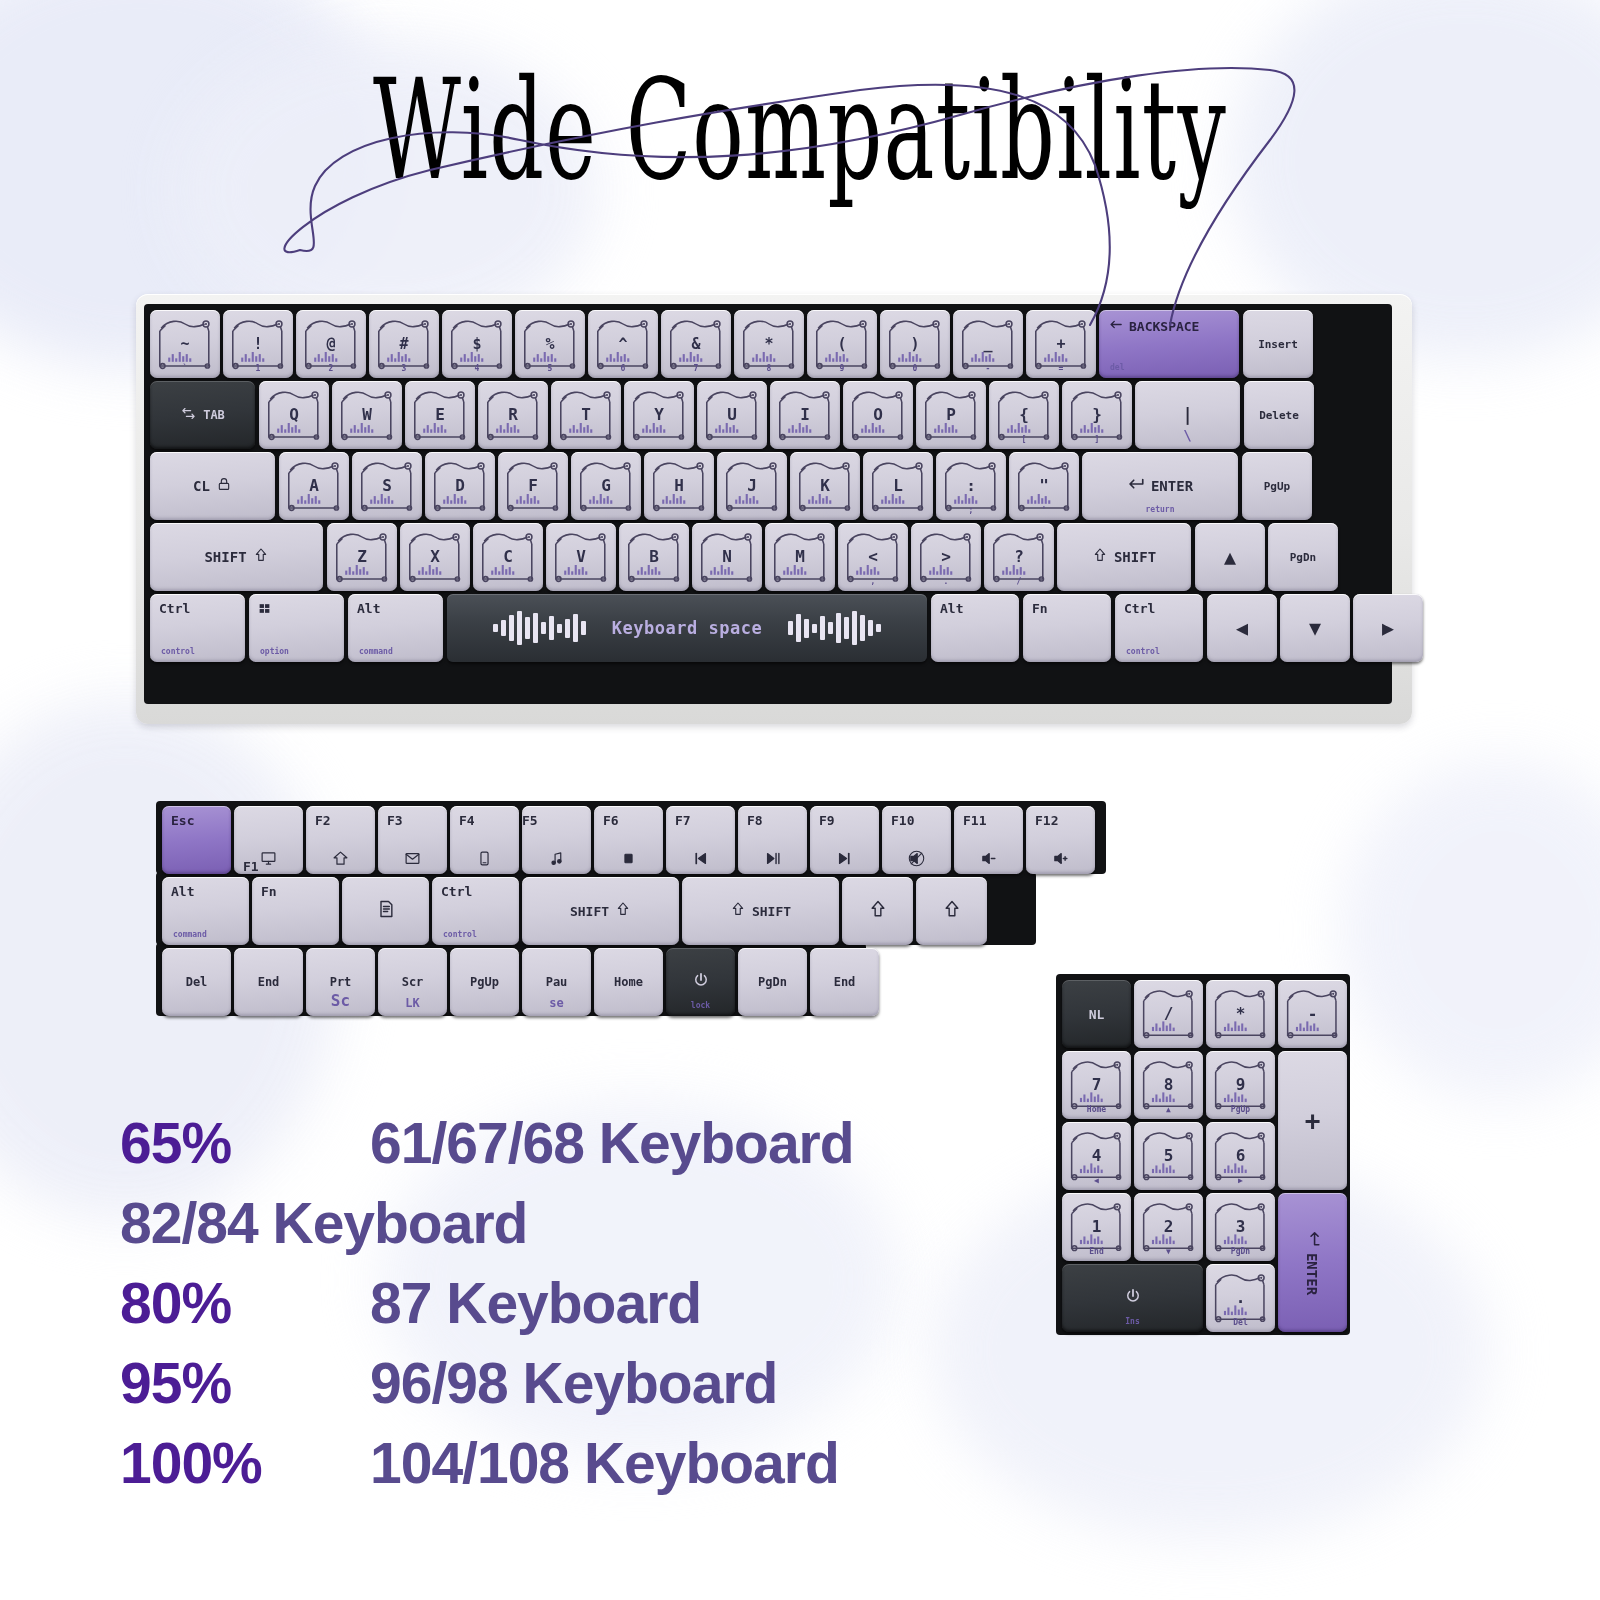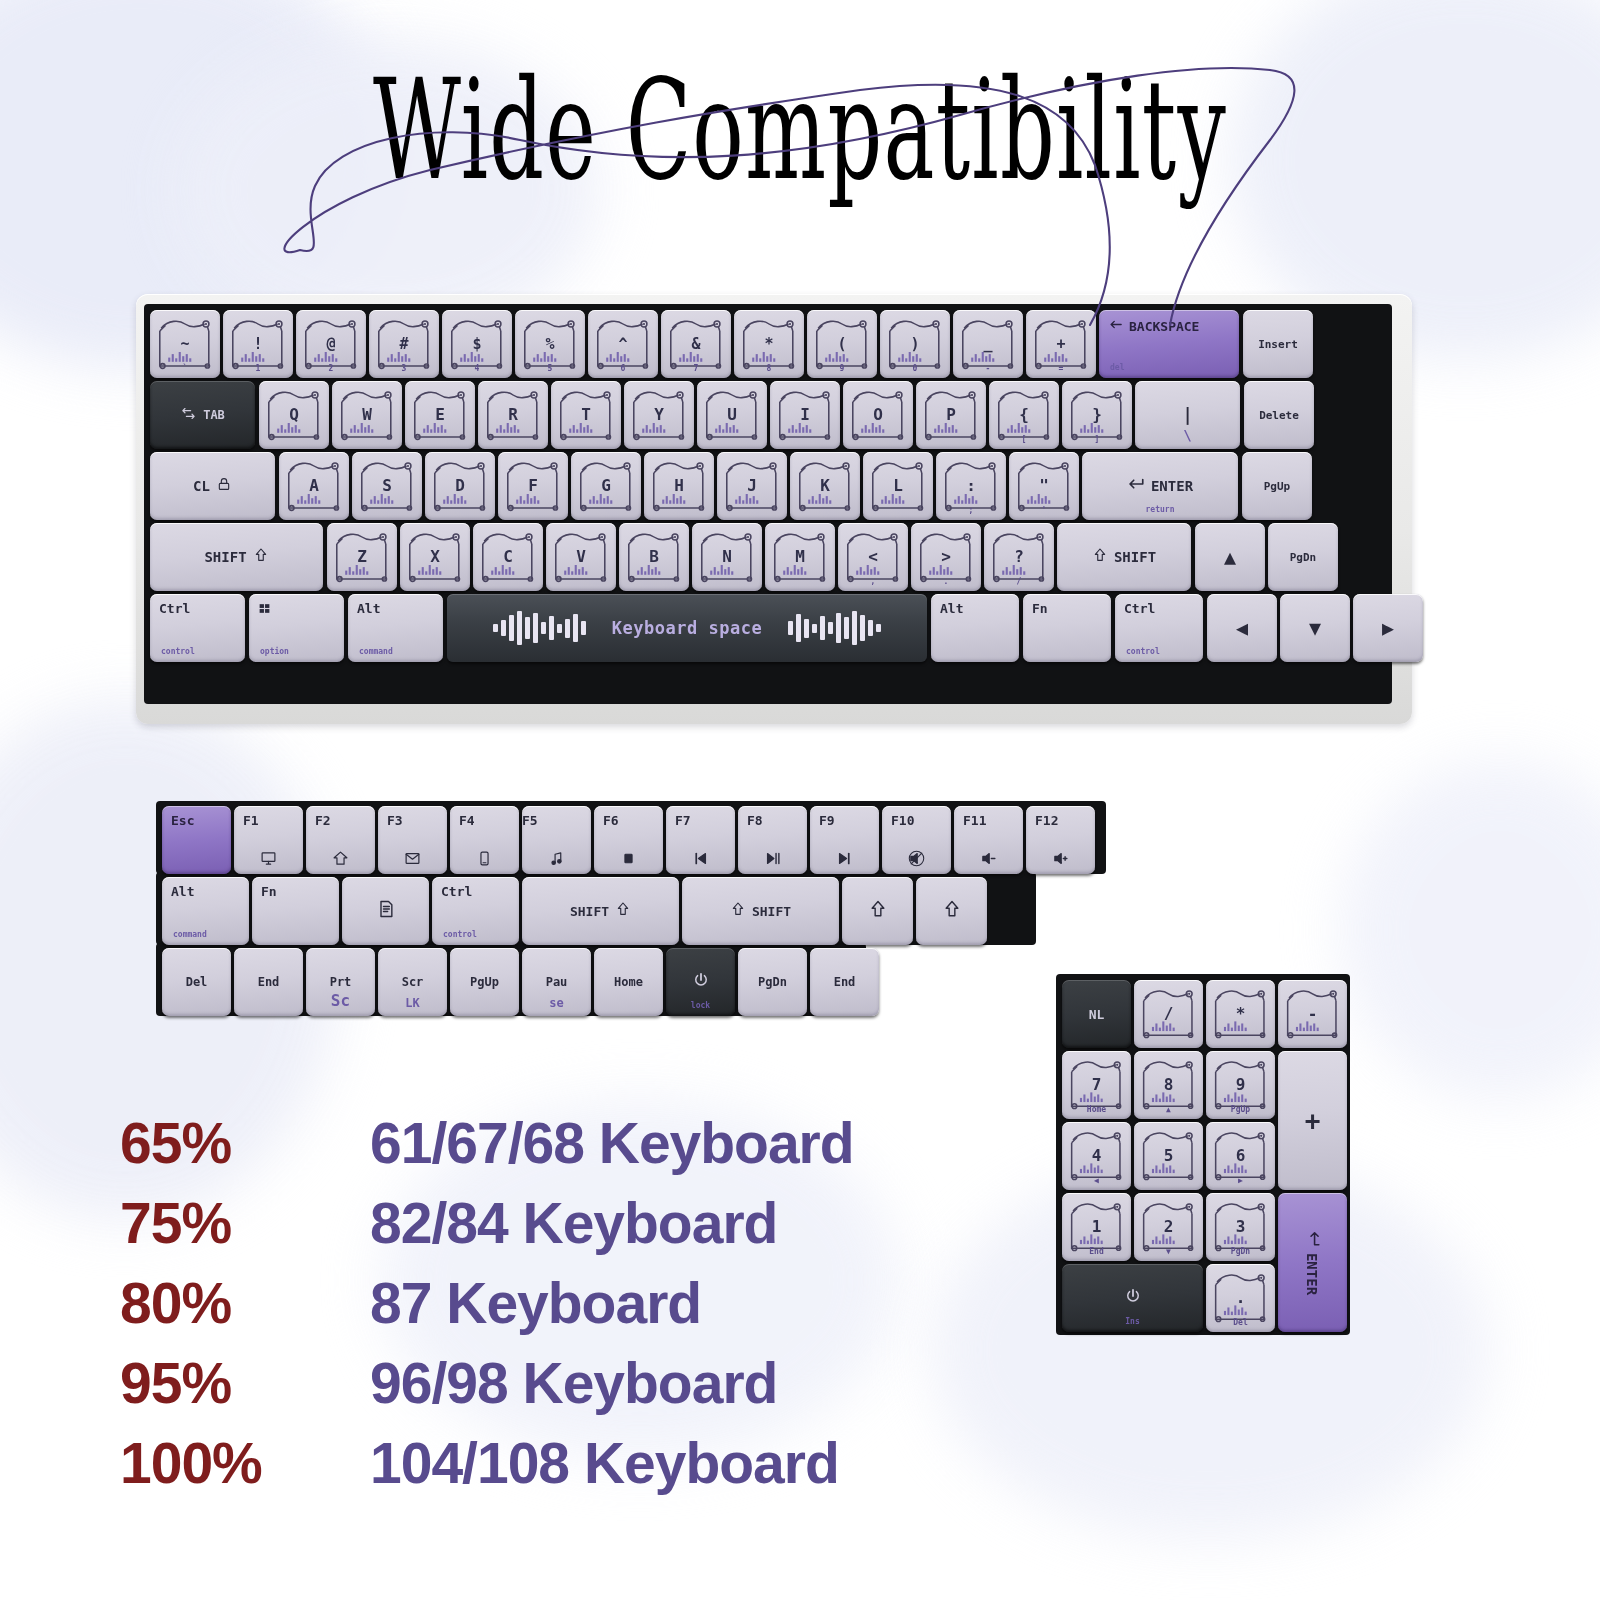--- a/index.html
+++ b/index.html
@@ -77,21 +77,21 @@
     font-family:"DejaVu Sans Mono", monospace;font-weight:bold;
     color:#b9aee0;font-size:17px;letter-spacing:.5px;z-index:2;
   }
   .eq{position:absolute;top:50%;transform:translateY(-50%);display:flex;align-items:center;gap:3px;z-index:2;}
   .eq i{display:block;width:5px;background:#e8e5f2;border-radius:1px;}
 
   
   #compat{position:absolute;left:120px;top:1110px;z-index:6;}
   .crow{display:flex;align-items:baseline;margin-bottom:14px;}
   .cpct{
-    width:250px;color:#7f1d1d;font-weight:bold;font-size:57px;
+    width:250px;color:#4c1d95;font-weight:bold;font-size:57px;
     font-family:"Liberation Sans", sans-serif;letter-spacing:-1px;
   }
   .cname{
     color:#584b8e;font-weight:bold;font-size:57px;
     font-family:"Liberation Sans", sans-serif;letter-spacing:-1px;
   }
 </style>
 </head>
 <body>
 
@@ -1320,21 +1320,21 @@
 
 <div class="kbgroup" id="kbextra" style="left: 0px; top: 0px; width: 1600px; height: 1100px;">
     <div class="plate" style="left: 156px; top: 801px; width: 950px; height: 73px;"></div>
     <div class="plate" style="left: 156px; top: 872px; width: 880px; height: 73px;"></div>
     <div class="plate" style="left: 156px; top: 943px; width: 710px; height: 73px;"></div>
     <div class="key accent" style="left: 162px; top: 806px; width: 69px; height: 68px; align-items: flex-start; justify-content: flex-start;">
       <div style="position: relative; z-index: 3; display: flex; align-items: center; gap: 6px; margin-left: 9px; margin-top: 7px;">
         <span style="font-family: &quot;DejaVu Sans Mono&quot;, monospace; font-weight: bold; font-size: 13px; color: rgb(42, 34, 64); white-space: nowrap;">Esc</span>
       </div>
     </div>
-    <div class="key" style="left: 234px; top: 806px; width: 69px; height: 68px; align-items: flex-start; justify-content: flex-start;">
+    <div class="key" style="left: 234px; top: 806px; width: 69px; height: 68px; align-items: flex-end; justify-content: flex-start;">
       <div style="position: relative; z-index: 3; display: flex; align-items: center; gap: 6px; margin-left: 9px; margin-top: 7px;">
         <span style="font-family: &quot;DejaVu Sans Mono&quot;, monospace; font-weight: bold; font-size: 13px; color: rgb(43, 43, 60); white-space: nowrap;">F1</span>
       </div>
       <span class="ico" style="left: 0px; right: 0px; bottom: 7px; display: flex; justify-content: center;">
         <svg viewBox="0 0 24 24" width="17" height="17" fill="none" stroke="#2b2b3c" stroke-width="1.7" stroke-linecap="round" stroke-linejoin="round">
           <rect x="3" y="4" width="18" height="12" rx="1"></rect>
           <path d="M9 20h6M12 16v4"></path>
         </svg>
       </span>
     </div>
@@ -1901,21 +1901,20 @@
       <div class="sub" style="left: 0px; right: 0px; text-align: center; bottom: 5px; font-size: 8px; color: rgb(91, 78, 140);">Del</div>
     </div>
   </div>
 
 <div id="compat">
   <div class="crow">
     <div class="cpct">65%</div>
     <div class="cname">61/67/68 Keyboard</div>
   </div>
   <div class="crow">
-    <div class="cpct">75%</div>
     <div class="cname">82/84 Keyboard</div>
   </div>
   <div class="crow">
     <div class="cpct">80%</div>
     <div class="cname">87 Keyboard</div>
   </div>
   <div class="crow">
     <div class="cpct">95%</div>
     <div class="cname">96/98 Keyboard</div>
   </div>

